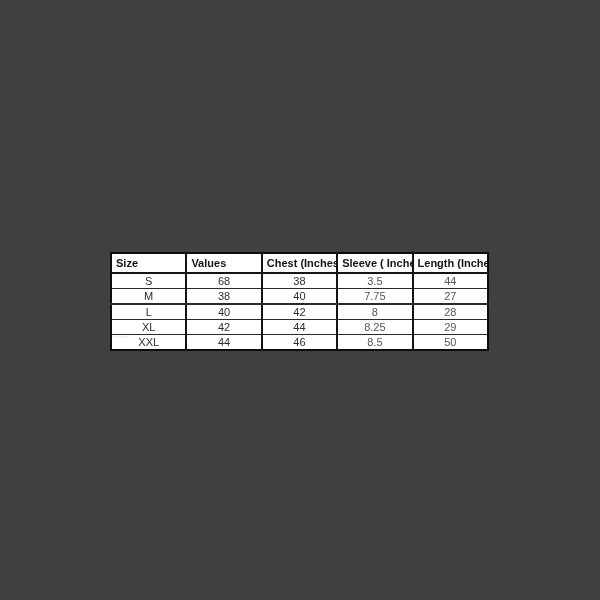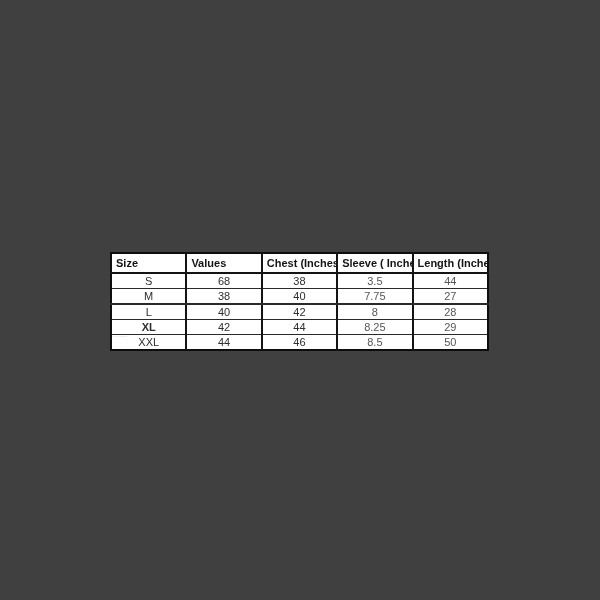--- a/index.html
+++ b/index.html
@@ -99,21 +99,21 @@
             <td style="color: rgb(86, 86, 86); margin-top: 12px;">27</td>
           </tr>
           <tr>
             <td style="color: rgb(46, 46, 46);">L</td>
             <td style="color: rgb(46, 46, 46);">40</td>
             <td style="color: rgb(46, 46, 46);">42</td>
             <td style="color: rgb(86, 86, 86);">8</td>
             <td style="color: rgb(86, 86, 86);">28</td>
           </tr>
           <tr>
-            <td style="color: rgb(46, 46, 46); font-weight: bold;">XL</td>
+            <td style="color: rgb(46, 46, 46);">XL</td>
             <td style="color: rgb(46, 46, 46);">42</td>
             <td style="color: rgb(46, 46, 46);">44</td>
             <td style="color: rgb(86, 86, 86); margin-top: 16px;">8.25</td>
             <td style="color: rgb(86, 86, 86); margin-top: 8px;">29</td>
           </tr>
           <tr>
             <td style="color: rgb(46, 46, 46);">XXL</td>
             <td style="color: rgb(46, 46, 46);">44</td>
             <td style="color: rgb(46, 46, 46);">46</td>
             <td style="color: rgb(86, 86, 86);">8.5</td>

